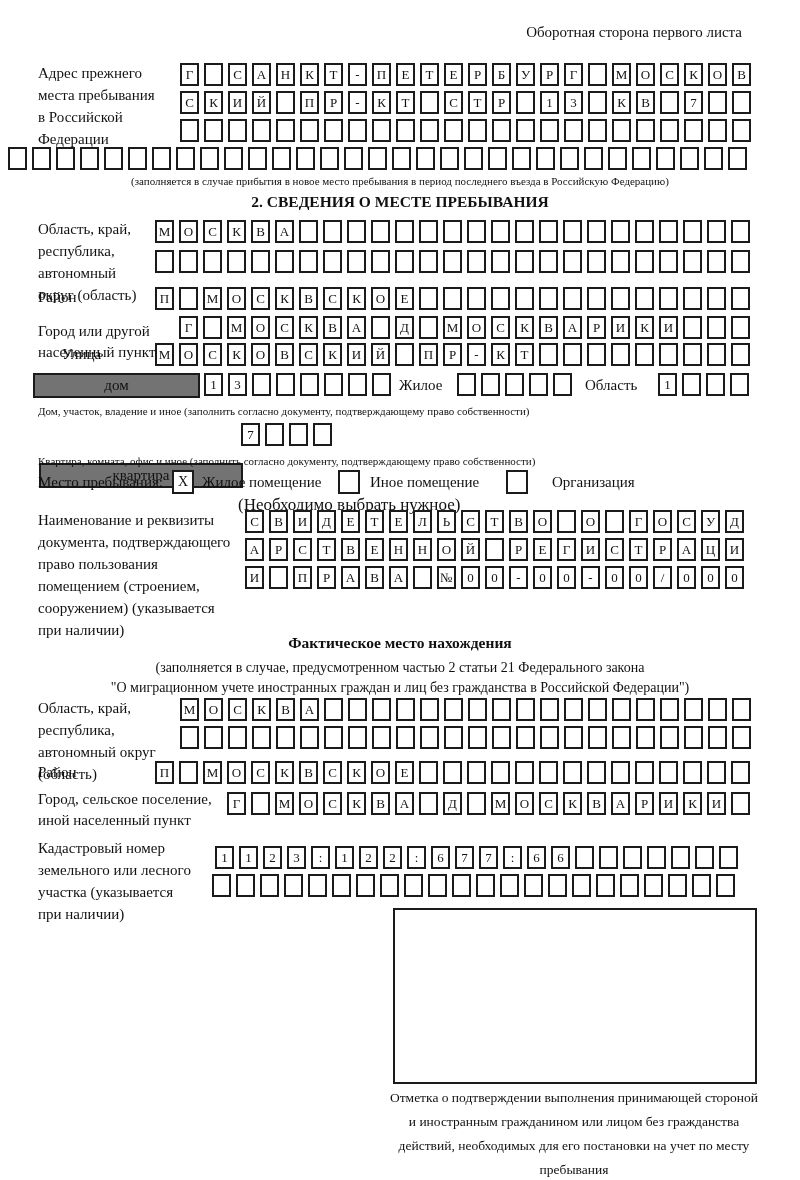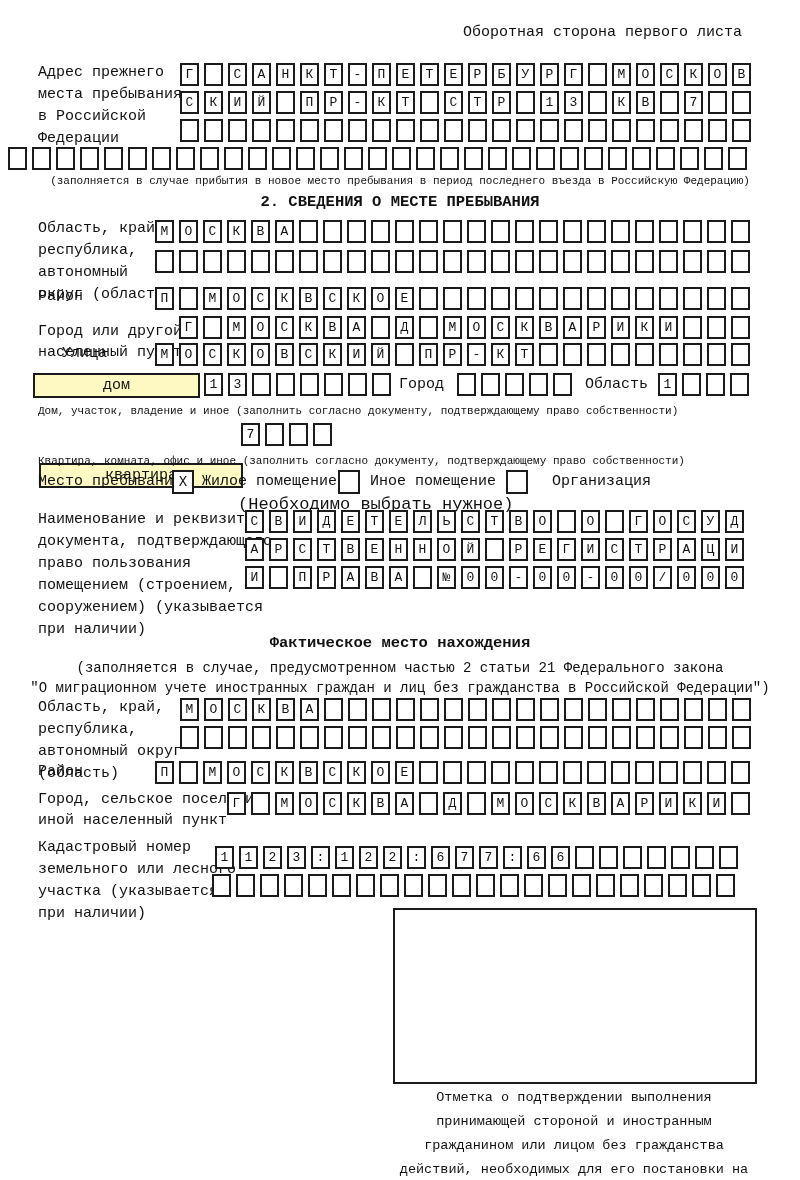--- a/index.html
+++ b/index.html
@@ -1,32 +1,32 @@
 <!DOCTYPE html>
 <html><head>
 <meta charset="utf-8">
 <style>
   html,body{margin:0;padding:0;background:#ffffff;}
   .page{
     position:relative;width:800px;height:1180px;background:#fff;overflow:hidden;
-    font-family:Liberation Mono, monospace;color:#111;
+    font-family:Liberation Serif, serif;color:#111;
   }
   .lbl{position:absolute;font-size:15px;line-height:22px;white-space:pre-line;}
   .cap{position:absolute;font-size:11px;line-height:18px;}
   .center{left:0;width:800px;text-align:center;}
   .title{position:absolute;font-size:15.5px;font-weight:bold;}
   .hdr{position:absolute;top:24px;right:58px;font-size:15px;}
   .cellrow{position:absolute;display:flex;}
   .cell{
     flex:none;width:15px;height:19px;border:2px solid #1b1b1b;margin-right:5px;
     font-size:13px;line-height:19px;text-align:center;background:#fff;
   }
   .fieldbox{
     position:absolute;height:21px;border:2px solid #1b1b1b;display:flex;
-    align-items:center;justify-content:center;font-size:15px;background:#fef9c3;
+    align-items:center;justify-content:center;font-size:15px;background:#737373;
   }
   .checkbox{
     position:absolute;width:18px;height:20px;border:2px solid #1b1b1b;
     font-size:14px;line-height:20px;text-align:center;background:#fff;
   }
   .inline-lbl{position:absolute;font-size:15px;line-height:22px;white-space:nowrap;}
   .bigbox{position:absolute;border:2px solid #1b1b1b;background:#fff;}
   .stampcap{position:absolute;font-size:13.5px;line-height:24px;text-align:center;}
 </style>
 </head>
@@ -305,21 +305,21 @@
   <div class="cellrow" style="left:204px;top:373px;">
       <span class="cell">1</span>
       <span class="cell">3</span>
       <span class="cell"></span>
       <span class="cell"></span>
       <span class="cell"></span>
       <span class="cell"></span>
       <span class="cell"></span>
       <span class="cell"></span>
     </div>
-  <div class="inline-lbl" style="left:399px;top:374px;">Город</div>
+  <div class="inline-lbl" style="left:399px;top:374px;">Жилое</div>
   <div class="cellrow" style="left:457px;top:373px;">
       <span class="cell"></span>
       <span class="cell"></span>
       <span class="cell"></span>
       <span class="cell"></span>
       <span class="cell"></span>
     </div>
   <div class="inline-lbl" style="left:585px;top:374px;">Область</div>
   <div class="cellrow" style="left:658px;top:373px;">
       <span class="cell">1</span>

